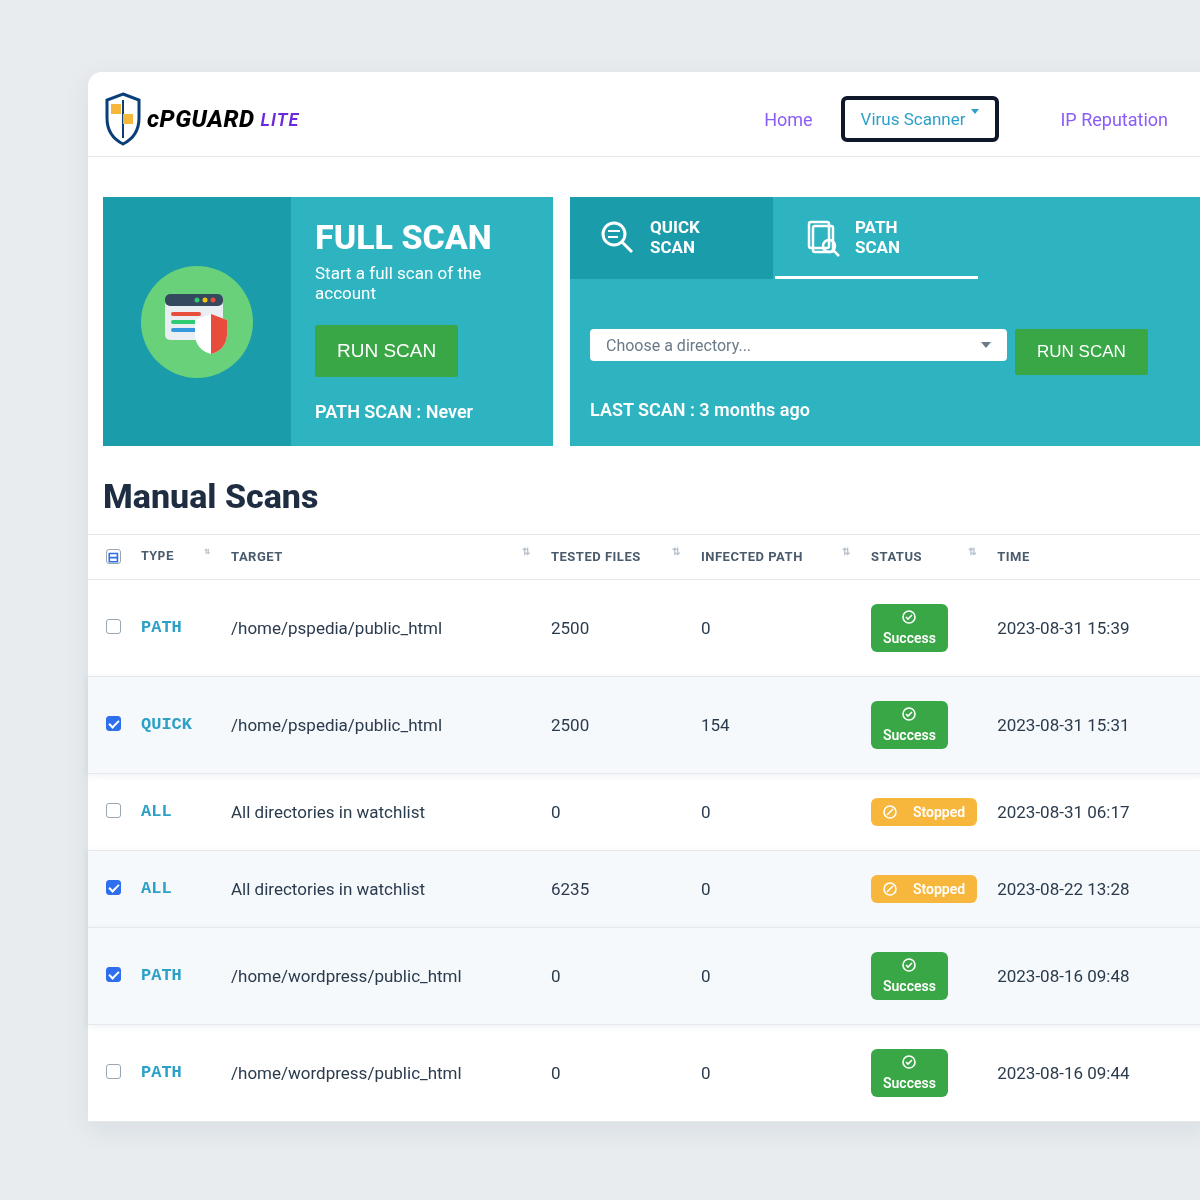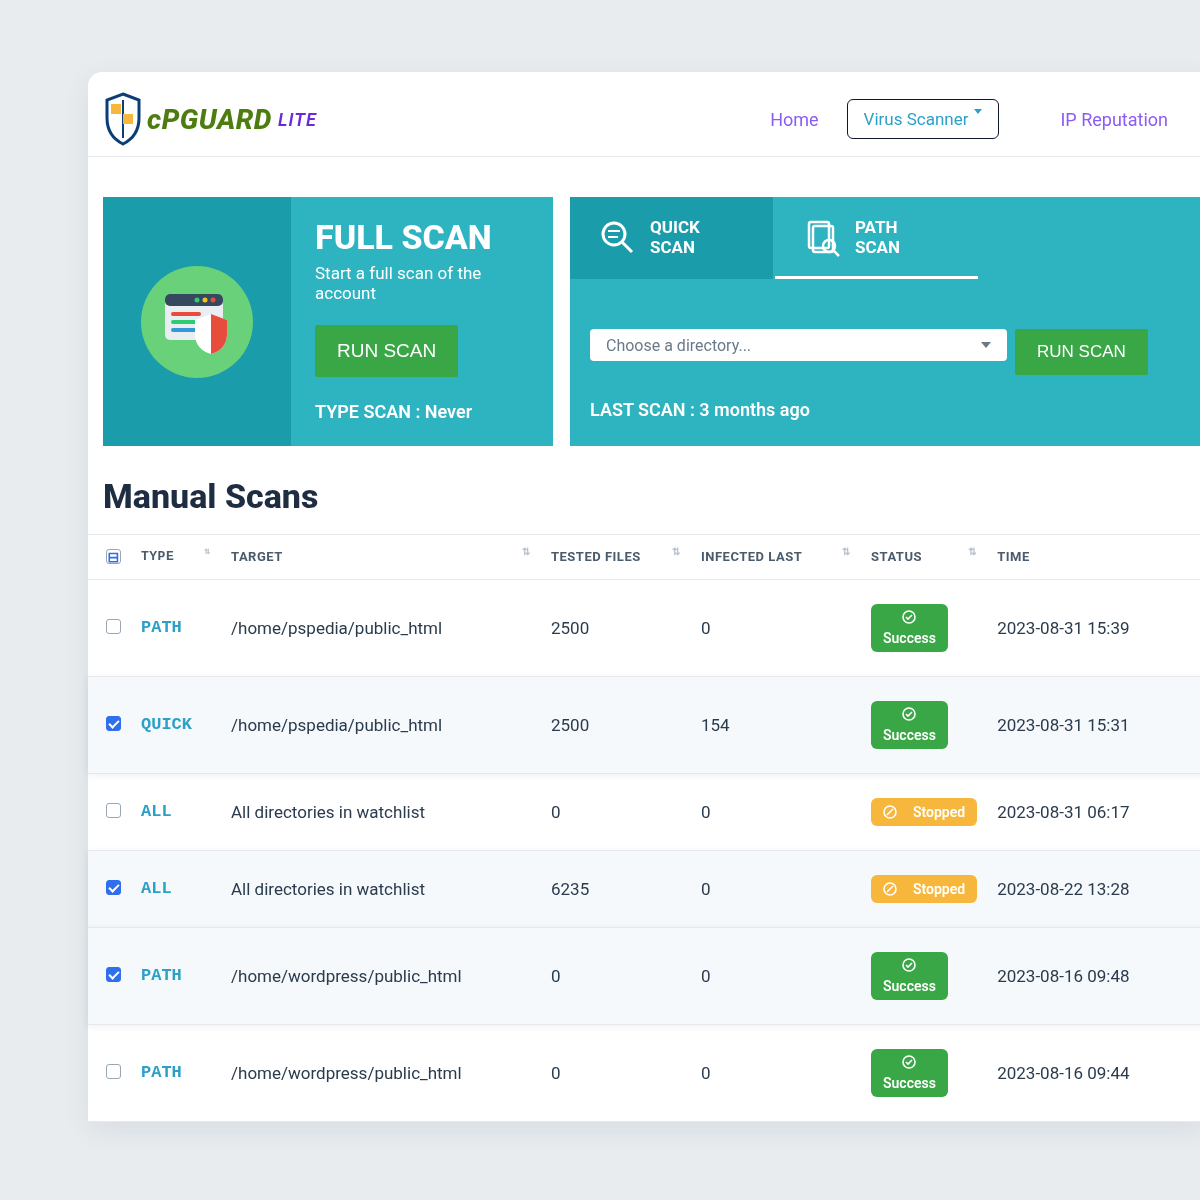--- a/index.html
+++ b/index.html
@@ -31,22 +31,22 @@
   align-items: center;
   gap: 4px;
 }
 .logo-shield {
   width: 40px; height: 54px;
   display: inline-block;
 }
 .logo-text {
   font-weight: 800;
   font-style: italic;
-  font-size: 28px;
-  color: #4d7c0f;
+  font-size: 24px;
+  color: #000000;
   letter-spacing: 0.5px;
 }
 .logo-sub {
   font-weight: 600;
   font-size: 18px;
   color: #6d28d9;
   margin-left: 2px;
   letter-spacing: 1px;
   font-style: italic;
 }
@@ -56,21 +56,21 @@
   align-items: center;
   gap: 28px;
 }
 .nav-link {
   color: #8b5cf6;
   font-size: 18px;
   cursor: pointer;
   margin-left: 33px;
 }
 .nav-pill {
-  border: 1px solid #0f172a;
+  border: 4px solid #0f172a;
   color: #2da0c8;
   border-radius: 6px;
   padding: 9px 16px;
   font-size: 17px;
   display: flex; align-items: flex-start; gap: 6px;
   cursor: pointer;
 }
 .caret {
   width: 0; height: 0;
   border-left: 4px solid transparent;
@@ -343,21 +343,21 @@
           <rect x="30" y="54" width="30" height="4" rx="2" fill="#2ecc71"></rect>
           <rect x="30" y="62" width="30" height="4" rx="2" fill="#3498db"></rect>
           <path d="M70 48 L86 54 V68 C86 80 78 86 70 88 C62 86 54 80 54 68 V54 Z" fill="#fff"></path>
           <path d="M70 48 V88 C78 86 86 80 86 68 V54 Z" fill="#e74c3c"></path>
         </svg>
       </div>
       <div class="panel-full-body">
         <div class="panel-full-title">FULL SCAN</div>
         <div class="panel-full-sub">Start a full scan of the account</div>
         <button class="btn-run">RUN SCAN</button>
-        <div class="panel-last">TYPE SCAN : Never</div>
+        <div class="panel-last">PATH SCAN : Never</div>
       </div>
     </div>
 
     <div class="panel-path">
       <div class="tabs">
         <div class="tab">
           <svg class="tab-icon" viewBox="0 0 40 40">
             <circle cx="16" cy="16" r="11" fill="none" stroke="#fff" stroke-width="3"></circle>
             <line x1="24" y1="24" x2="34" y2="34" stroke="#fff" stroke-width="3"></line>
             <line x1="10" y1="13" x2="22" y2="13" stroke="#fff" stroke-width="2"></line>
@@ -393,21 +393,21 @@
 
   <div class="section-title">Manual Scans</div>
 
   <table>
     <thead>
       <tr>
         <th class="c-check"><span class="minus-box">⊟</span></th>
         <th class="c-type"><span>TYPE</span><span class="sorter">⇅</span></th>
         <th class="c-target"><span>TARGET</span><span class="sorter">⇅</span></th>
         <th class="c-tested"><span>TESTED FILES</span><span class="sorter">⇅</span></th>
-        <th class="c-infected"><span>INFECTED LAST</span><span class="sorter">⇅</span></th>
+        <th class="c-infected"><span>INFECTED PATH</span><span class="sorter">⇅</span></th>
         <th class="c-status"><span>STATUS</span><span class="sorter">⇅</span></th>
         <th><span>TIME</span></th>
       </tr>
     </thead>
     <tbody id="tbody">
         <tr>
           <td class="c-check"><span class="chk"></span></td>
           <td class="c-type"><span class="type-link">PATH</span></td>
           <td class="c-target">/home/pspedia/public_html</td>
           <td class="c-tested">2500</td>

